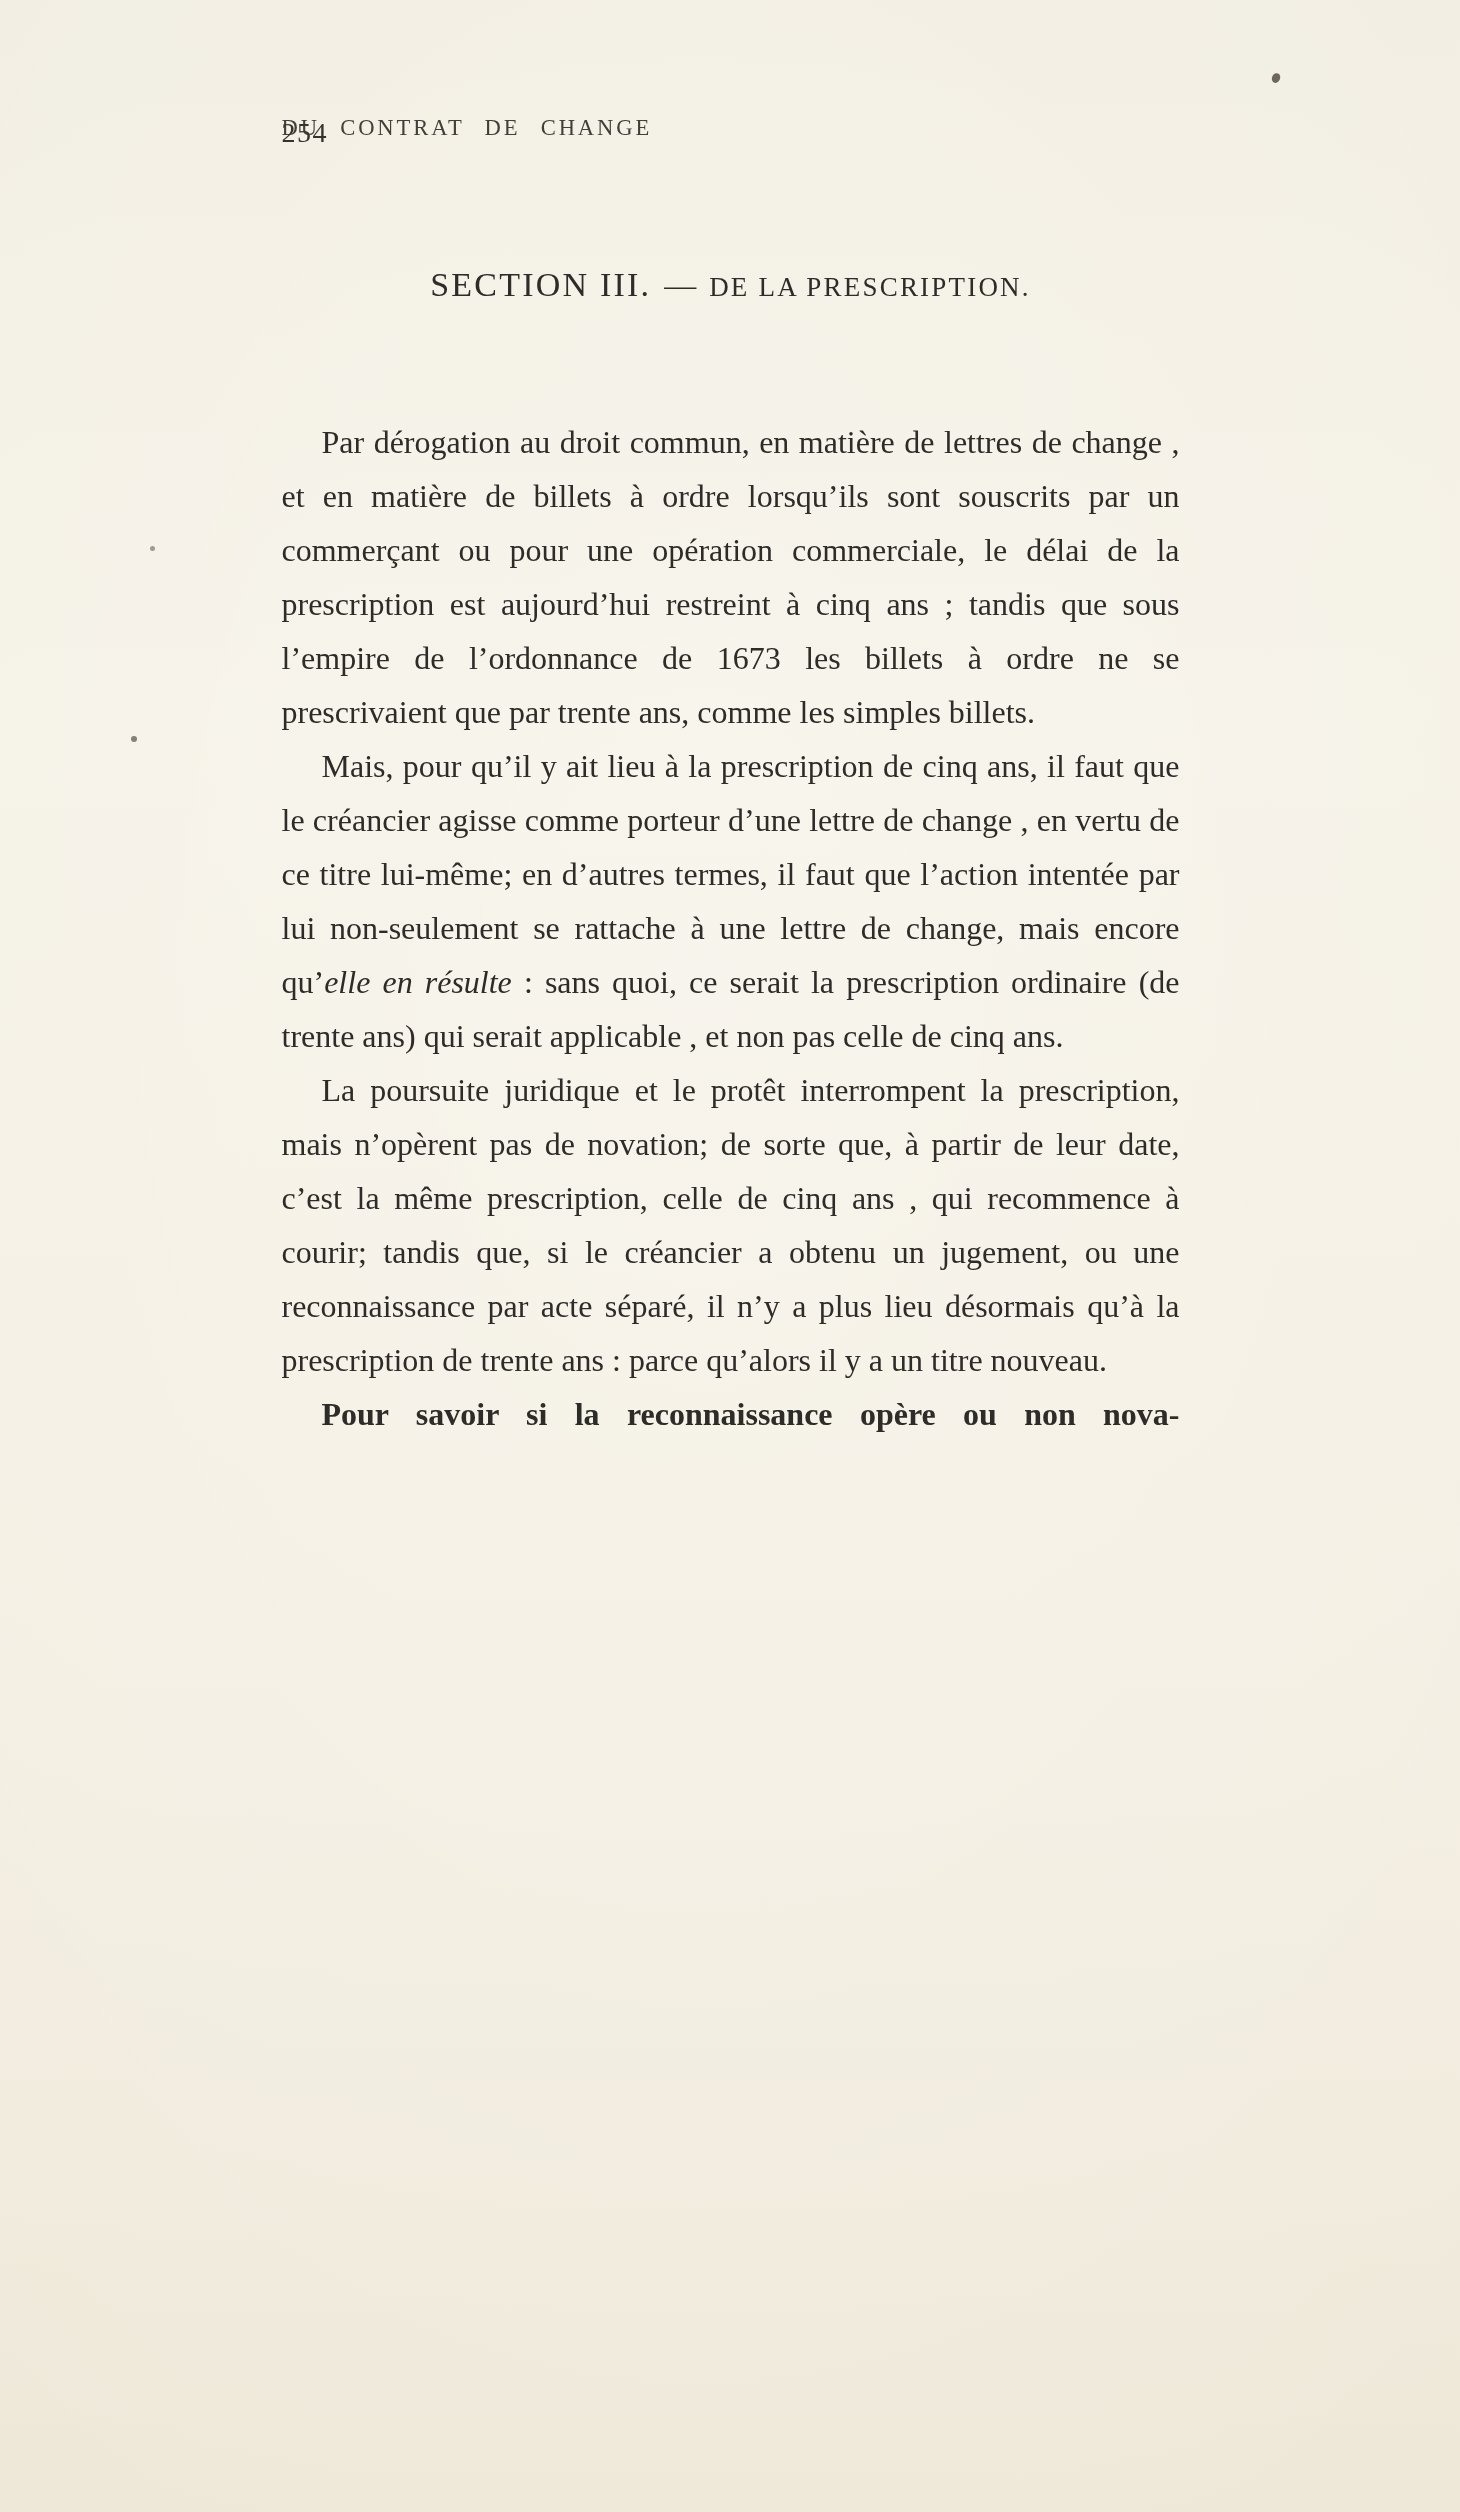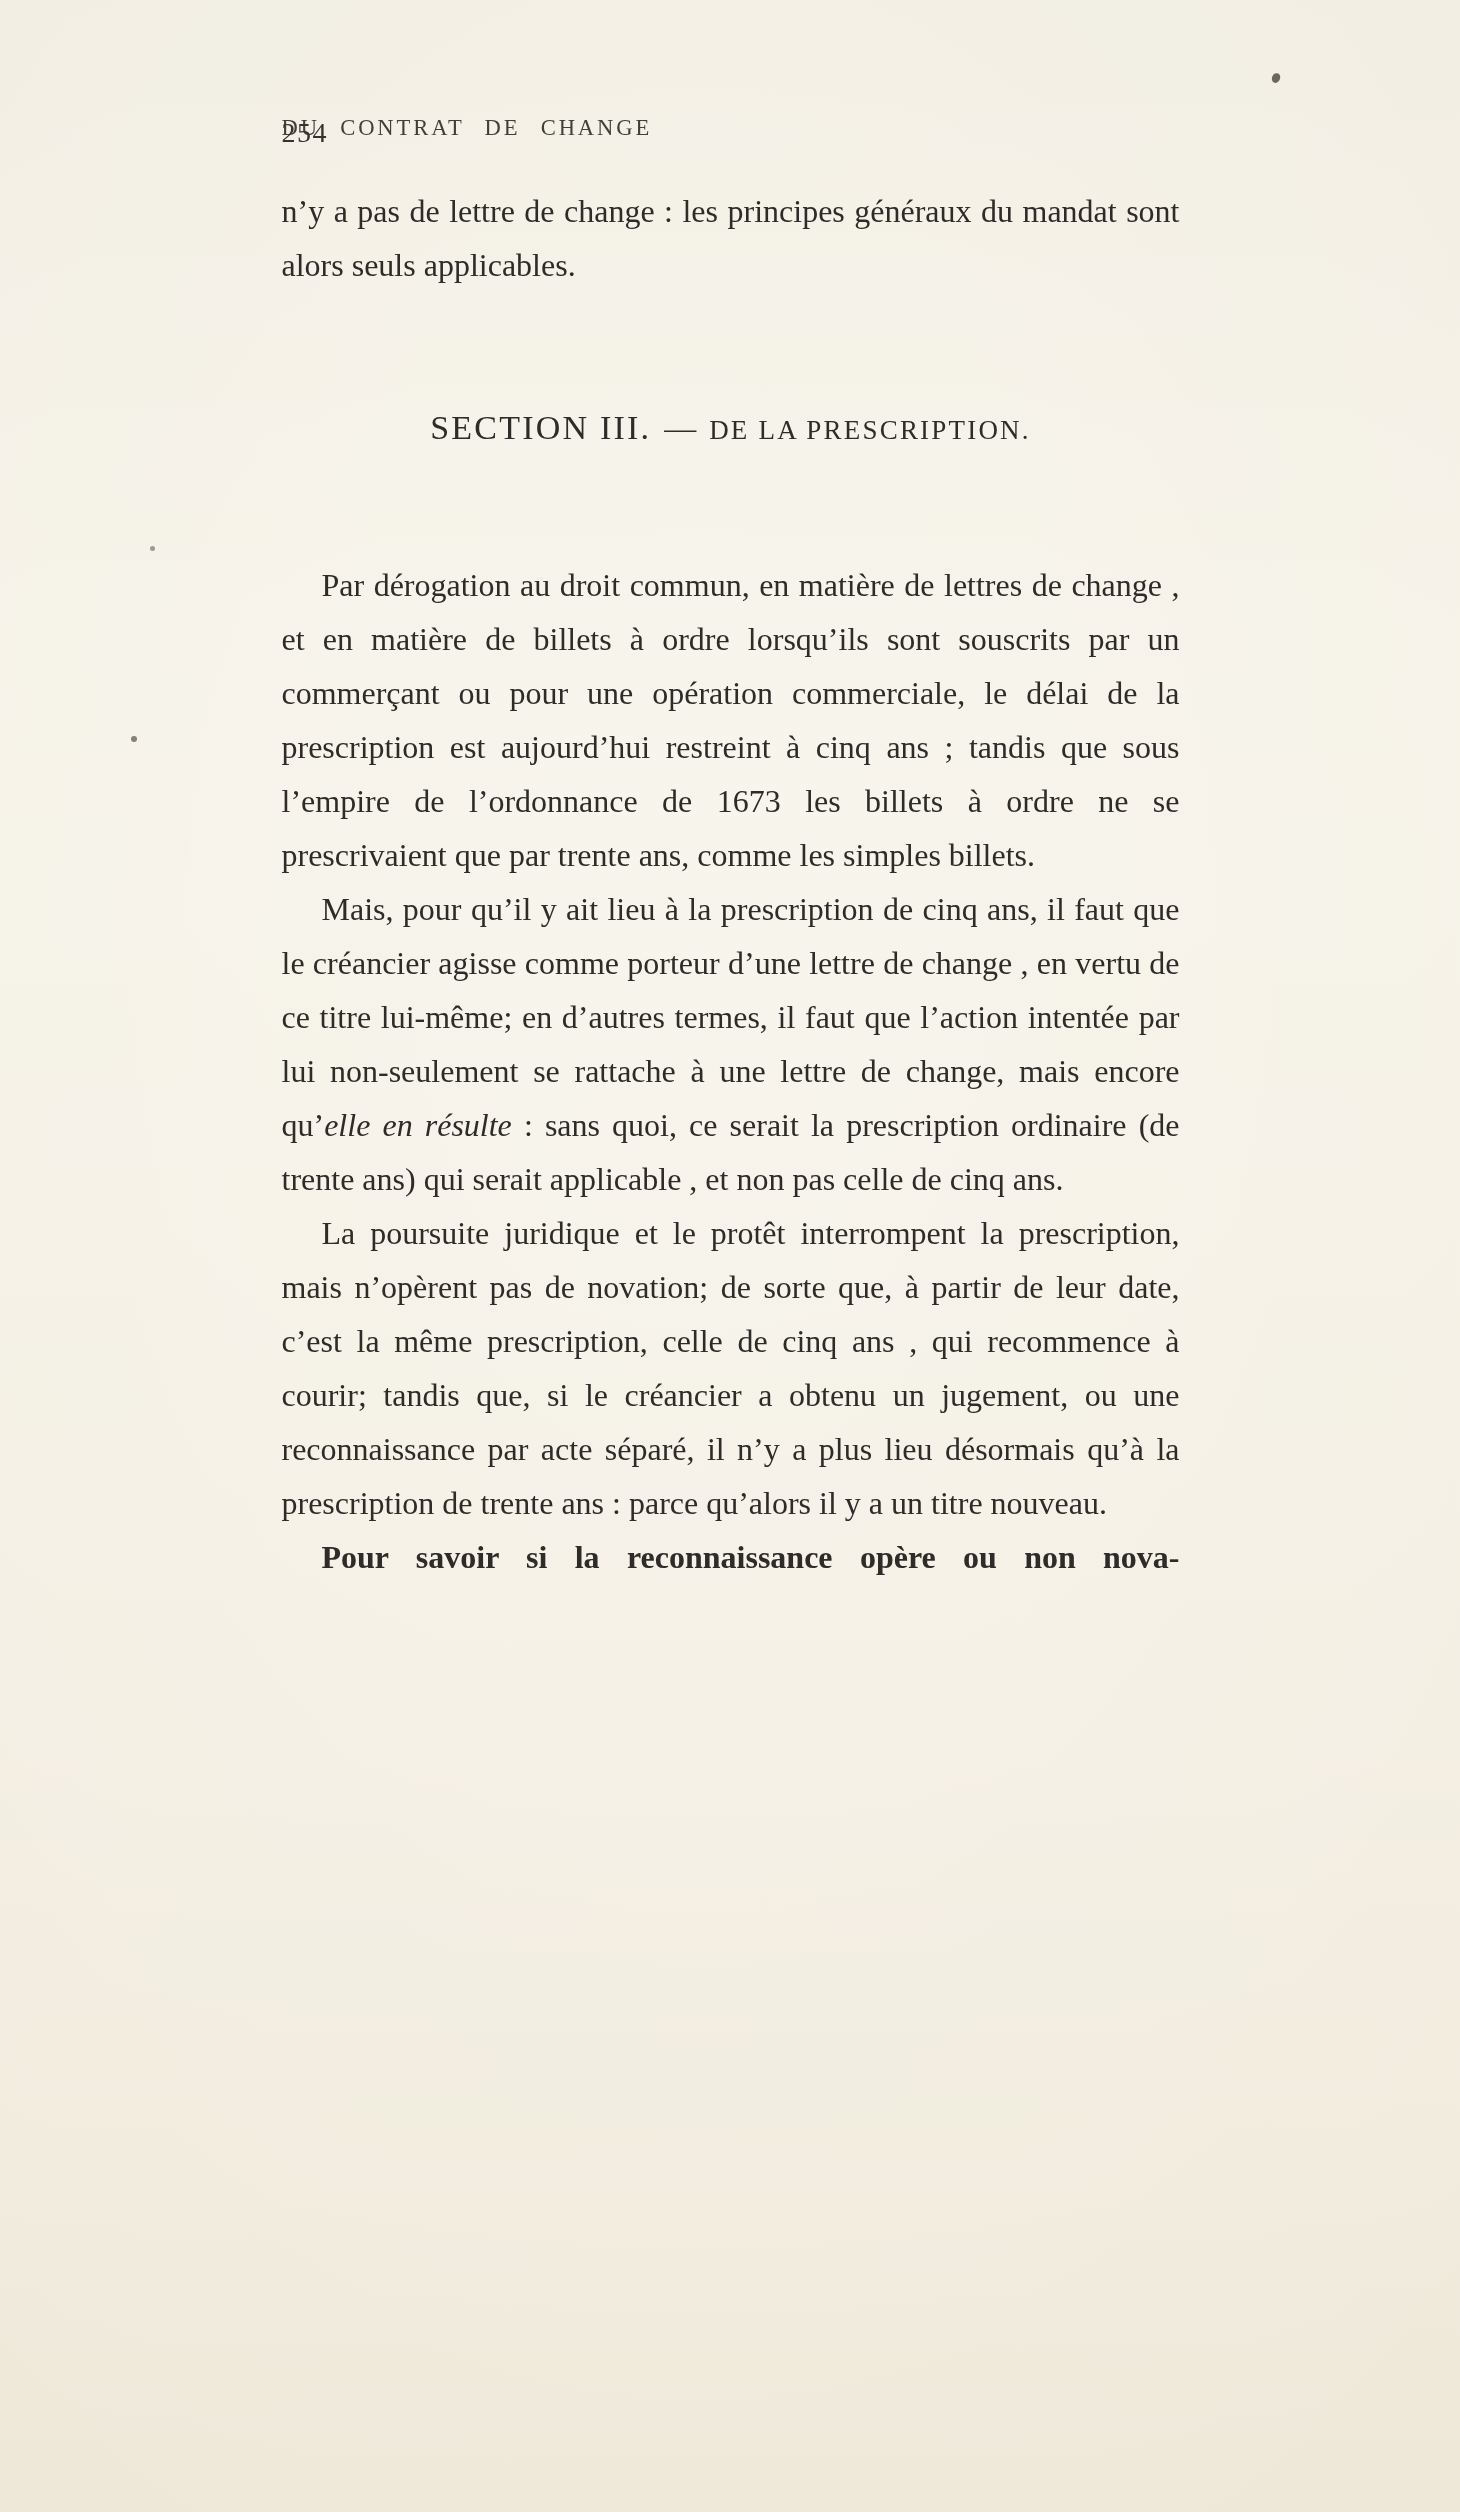--- a/index.html
+++ b/index.html
@@ -102,21 +102,20 @@
   <div class="speck speck-b"></div>
   <div class="speck speck-c"></div>
 
   <div class="header">
     <span class="page-number">254</span>
     <span class="running-title">DU CONTRAT DE CHANGE</span>
   </div>
 
   <div class="text-block">
 
-    <p class="para no-indent"><span>n’y a pas de lettre de change : les principes généraux du mandat sont alors seuls applicables.</span></p>
 
     <h2 class="section-heading"><span class="section-label">SECTION III.</span><span class="section-dash">—</span><span class="section-title">DE LA PRESCRIPTION.</span></h2>
 
     <p class="para"><span>Par dérogation au droit commun, en matière de lettres de change , et en matière de billets à ordre lorsqu’ils sont souscrits par un commerçant ou pour une opération commerciale, le délai de la prescription est aujourd’hui restreint à cinq ans ; tandis que sous l’empire de l’ordonnance de 1673 les billets à ordre ne se prescrivaient que par trente ans, comme les simples billets.</span></p>
 
     <p class="para"><span>Mais, pour qu’il y ait lieu à la prescription de cinq ans, il faut que le créancier agisse comme porteur d’une lettre de change , en vertu de ce titre lui-même; en d’autres termes, il faut que l’action intentée par lui non-seulement se rattache à une lettre de change, mais encore qu’</span><span class="em">elle en résulte</span><span> : sans quoi, ce serait la prescription ordinaire (de trente ans) qui serait applicable , et non pas celle de cinq ans.</span></p>
 
 
     <p class="para"><span>La poursuite juridique et le protêt interrompent la prescription, mais n’opèrent pas de novation; de sorte que, à partir de leur date, c’est la même prescription, celle de cinq ans , qui recommence à courir; tandis que, si le créancier a obtenu un jugement, ou une reconnaissance par acte séparé, il n’y a plus lieu désormais qu’à la prescription de trente ans : parce qu’alors il y a un titre nouveau.</span></p>
 

